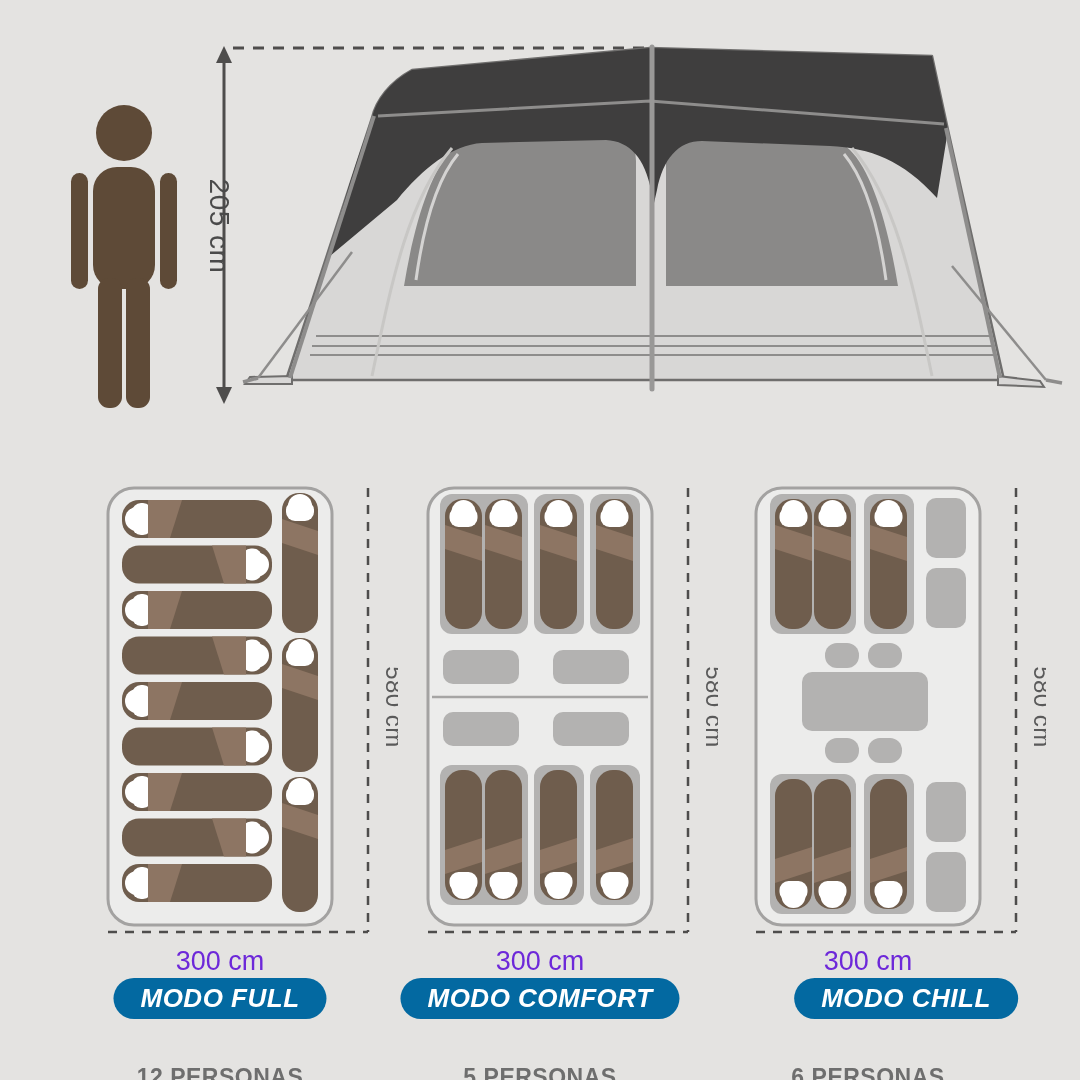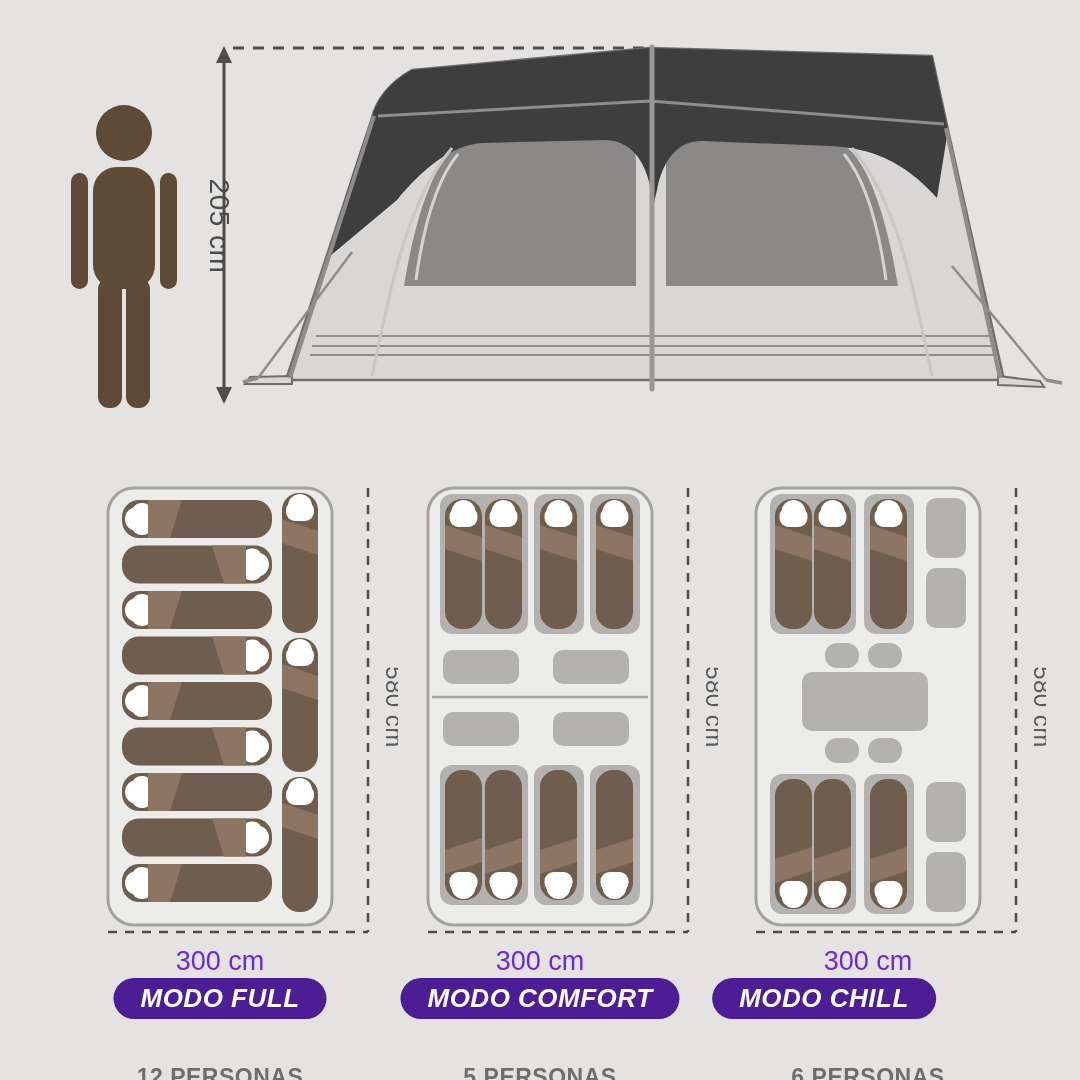--- a/index.html
+++ b/index.html
@@ -10,21 +10,21 @@
   .plan-svg{position:absolute;width:300px;height:455px;}
   .plan-svg.full{left:98px;top:486px;}
   .plan-svg.comfort{left:418px;top:486px;}
   .plan-svg.chill{left:746px;top:486px;}
   .dim-text{font-size:24px;fill:#5a5a5a;letter-spacing:0.5px;}
   .height-text{font-size:28px;fill:#4a4a4a;letter-spacing:0.5px;}
   .width-label{position:absolute;top:946px;transform:translateX(-50%);
     font-size:27px;color:#6d28d9;white-space:nowrap;}
   .mode-pill{position:absolute;top:978px;transform:translateX(-50%);
     height:41px;line-height:41px;border-radius:21px;padding:0 27px;
-    background:#4c1d95;color:#ffffff;font-weight:bold;font-style:italic;
+    background:#0369a1;color:#ffffff;font-weight:bold;font-style:italic;
     font-size:26px;letter-spacing:0.5px;white-space:nowrap;}
   .persons-label{position:absolute;top:1064px;transform:translateX(-50%);
     font-size:23px;font-weight:bold;color:#6e6e6e;letter-spacing:0.5px;white-space:nowrap;}
 </style>
 </head>
 <body>
 
 <div class="page">
 
   <svg class="top-svg" width="1080" height="465" viewBox="0 0 1080 465">
@@ -296,19 +296,19 @@
     <line x1="10" y1="446" x2="270" y2="446" stroke="#4e4d4c" stroke-width="2.5" stroke-dasharray="9 8"></line>
     <text class="dim-text" text-anchor="middle" transform="translate(288,221) rotate(90)">580 cm</text>
   </svg>
 
   <div class="width-label" style="left:220px;">300 cm</div>
   <div class="width-label" style="left:540px;">300 cm</div>
   <div class="width-label" style="left:868px;">300 cm</div>
 
   <div class="mode-pill" style="left:220px;">MODO FULL</div>
   <div class="mode-pill" style="left:540px;">MODO COMFORT</div>
-  <div class="mode-pill" style="left:824px;">MODO CHILL</div>
+  <div class="mode-pill" style="left:906px;">MODO CHILL</div>
 
   <div class="persons-label" style="left:220px;">12 PERSONAS</div>
   <div class="persons-label" style="left:540px;">5 PERSONAS</div>
   <div class="persons-label" style="left:868px;">6 PERSONAS</div>
 
 </div>
 
 </body></html>

